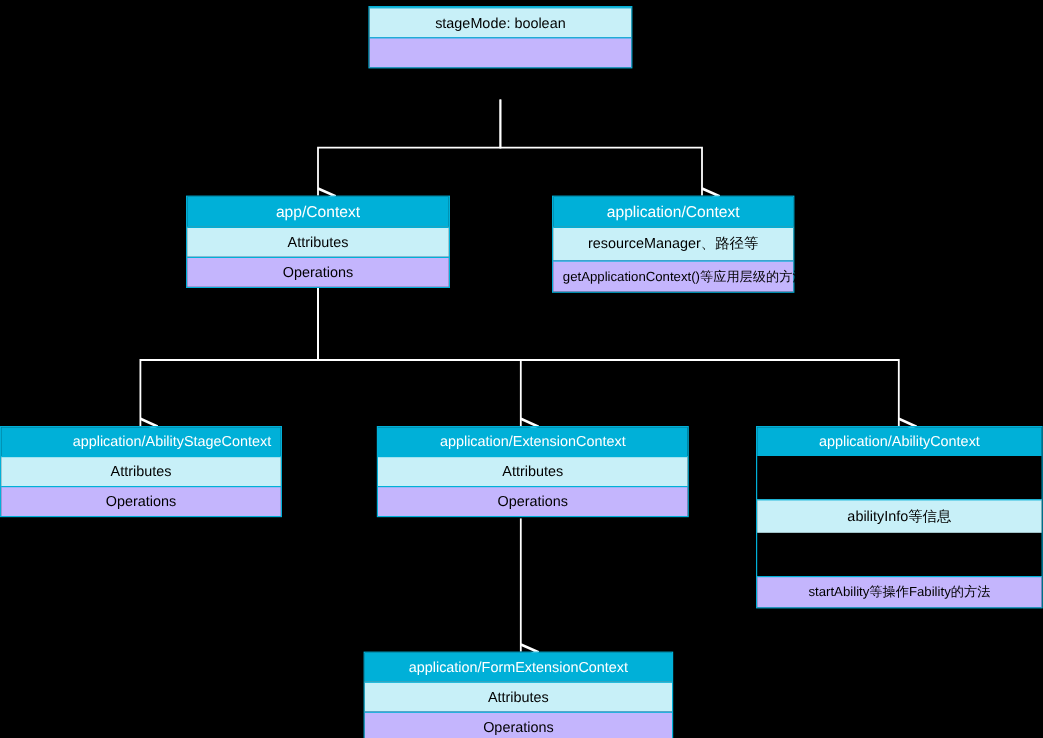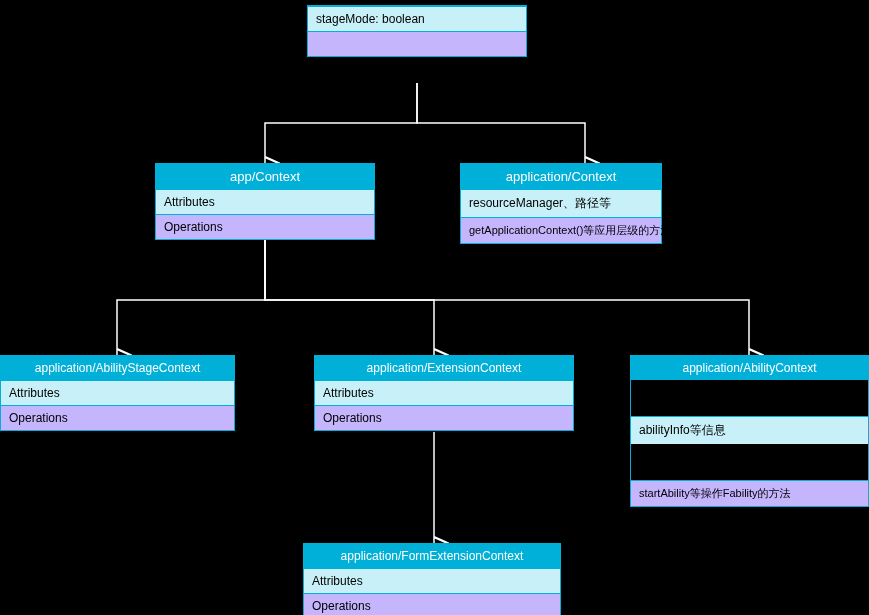--- a/index.html
+++ b/index.html
@@ -24,21 +24,21 @@
       background: #00b0d8;
       color: #fff;
       text-align: center;
       padding: 5px 8px;
       font-size: 13px;
       white-space: nowrap;
     }
 
     .uml-row {
       background: #c8f0f8;
-      text-align: left;
+      text-align: center;
       padding: 5px 8px;
       border-top: 1px solid #00b0d8;
       white-space: nowrap;
       font-size: 12px;
       color: #000;
     }
 
     .uml-row.white {
       background: #c4b5fd;
     }
@@ -93,21 +93,21 @@
   <div class="uml-row white">Operations</div>
 </div>
 
 <div class="uml-box" style="left:460px; top:163px; width:202px;">
   <div class="uml-header">application/Context</div>
   <div class="uml-row">resourceManager、路径等</div>
   <div class="uml-row white" style="font-size:11px;">getApplicationContext()等应用层级的方法</div>
 </div>
 
 <div class="uml-box" style="left:0px; top:355px; width:235px;">
-  <div class="uml-header" style="font-size:12px;">application/AbilityStageContext</div>
+  <div class="uml-header" style="font-size:12px;text-align:right;">application/AbilityStageContext</div>
   <div class="uml-row">Attributes</div>
   <div class="uml-row white">Operations</div>
 </div>
 
 <div class="uml-box" style="left:314px; top:355px; width:260px;">
   <div class="uml-header" style="font-size:12px;">application/ExtensionContext</div>
   <div class="uml-row">Attributes</div>
   <div class="uml-row white">Operations</div>
 </div>
 

